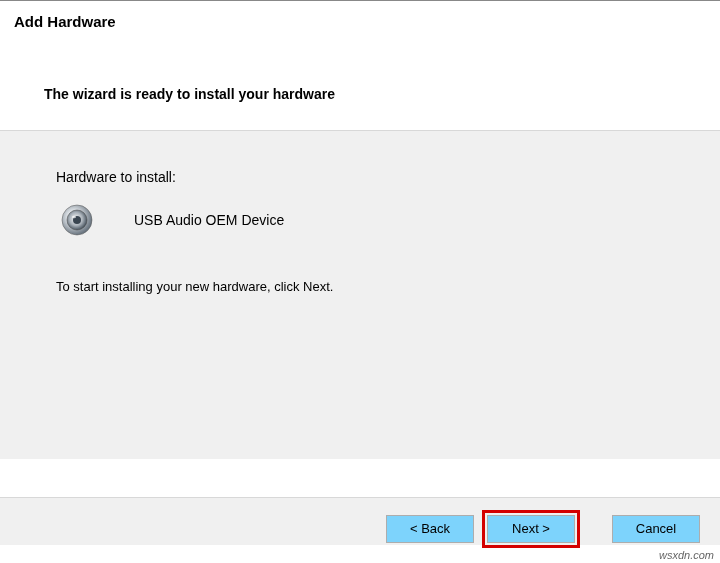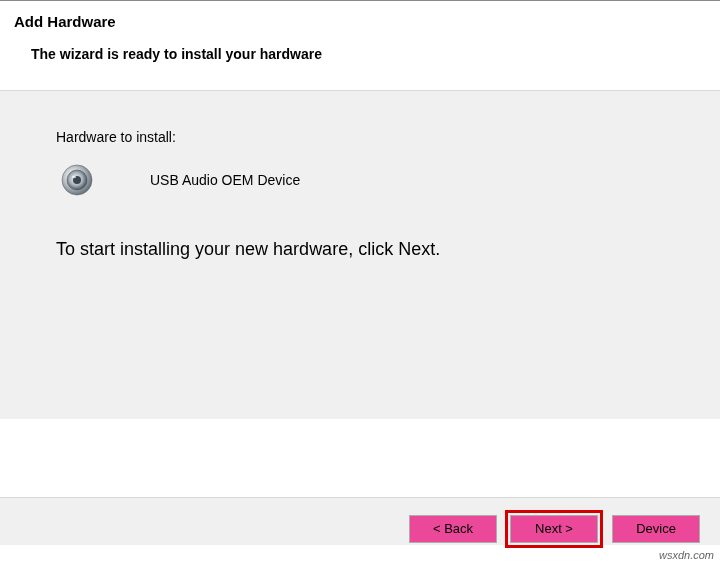--- a/index.html
+++ b/index.html
@@ -25,84 +25,85 @@
       padding: 10px 0 28px 0;
     }
     .title {
       font-size: 15px;
       font-weight: 700;
       padding: 2px 0 16px 14px;
     }
     .subtitle {
       font-size: 14px;
       font-weight: 700;
-      padding-left: 31px;
+      padding-left: 44px;
+      margin-top: 40px;
     }
     .divider {
       border-top: 1px solid #d8d8d8;
       width: 100%;
     }
     .content {
       background: #f0f0f0;
       padding: 38px 0 0 56px;
       height: 328px;
     }
     .label-install {
       font-size: 14px;
       margin-bottom: 18px;
     }
     .device-row {
       display: flex;
       align-items: center;
-      gap: 56px;
+      gap: 40px;
       margin-bottom: 42px;
       padding-left: 4px;
     }
     .speaker-icon {
       width: 34px;
       height: 34px;
       display: flex;
       align-items: center;
       justify-content: center;
     }
     .device-name {
       font-size: 14px;
     }
     .instruction {
-      font-size: 18px;
+      font-size: 13px;
     }
     .footer {
       position: absolute;
       bottom: 18px;
       left: 0;
       right: 0;
       background: #f0f0f0;
       border-top: 1px solid #d8d8d8;
       padding: 14px 20px 0 0;
       display: flex;
       justify-content: flex-end;
       align-items: center;
       gap: 8px;
       height: 48px;
     }
     .btn {
-      background: #ec4899;
+      background: #7dd3fc;
       border: 1px solid #adadad;
       font-family: inherit;
       font-size: 13px;
       height: 28px;
       min-width: 88px;
       cursor: pointer;
       padding: 0 8px;
     }
     .next-highlight {
       border: 3px solid #d40000;
       padding: 2px;
       display: inline-flex;
-      margin-right: 1px;
+      margin-right: 24px;
     }
     .next-highlight .btn {
       min-width: 88px;
     }
     .watermark {
       position: absolute;
       bottom: 2px;
       right: 6px;
       font-size: 11px;
       color: #666;
@@ -150,16 +151,16 @@
   </div>
 
   <div class="instruction">To start installing your new hardware, click Next.</div>
 </div>
 
 <div class="footer">
   <button class="btn">&lt; Back</button>
   <span class="next-highlight">
     <button class="btn">Next &gt;</button>
   </span>
-  <button class="btn">Device</button>
+  <button class="btn">Cancel</button>
 </div>
 
 <div class="watermark">wsxdn.com</div>
 
 </body></html>

